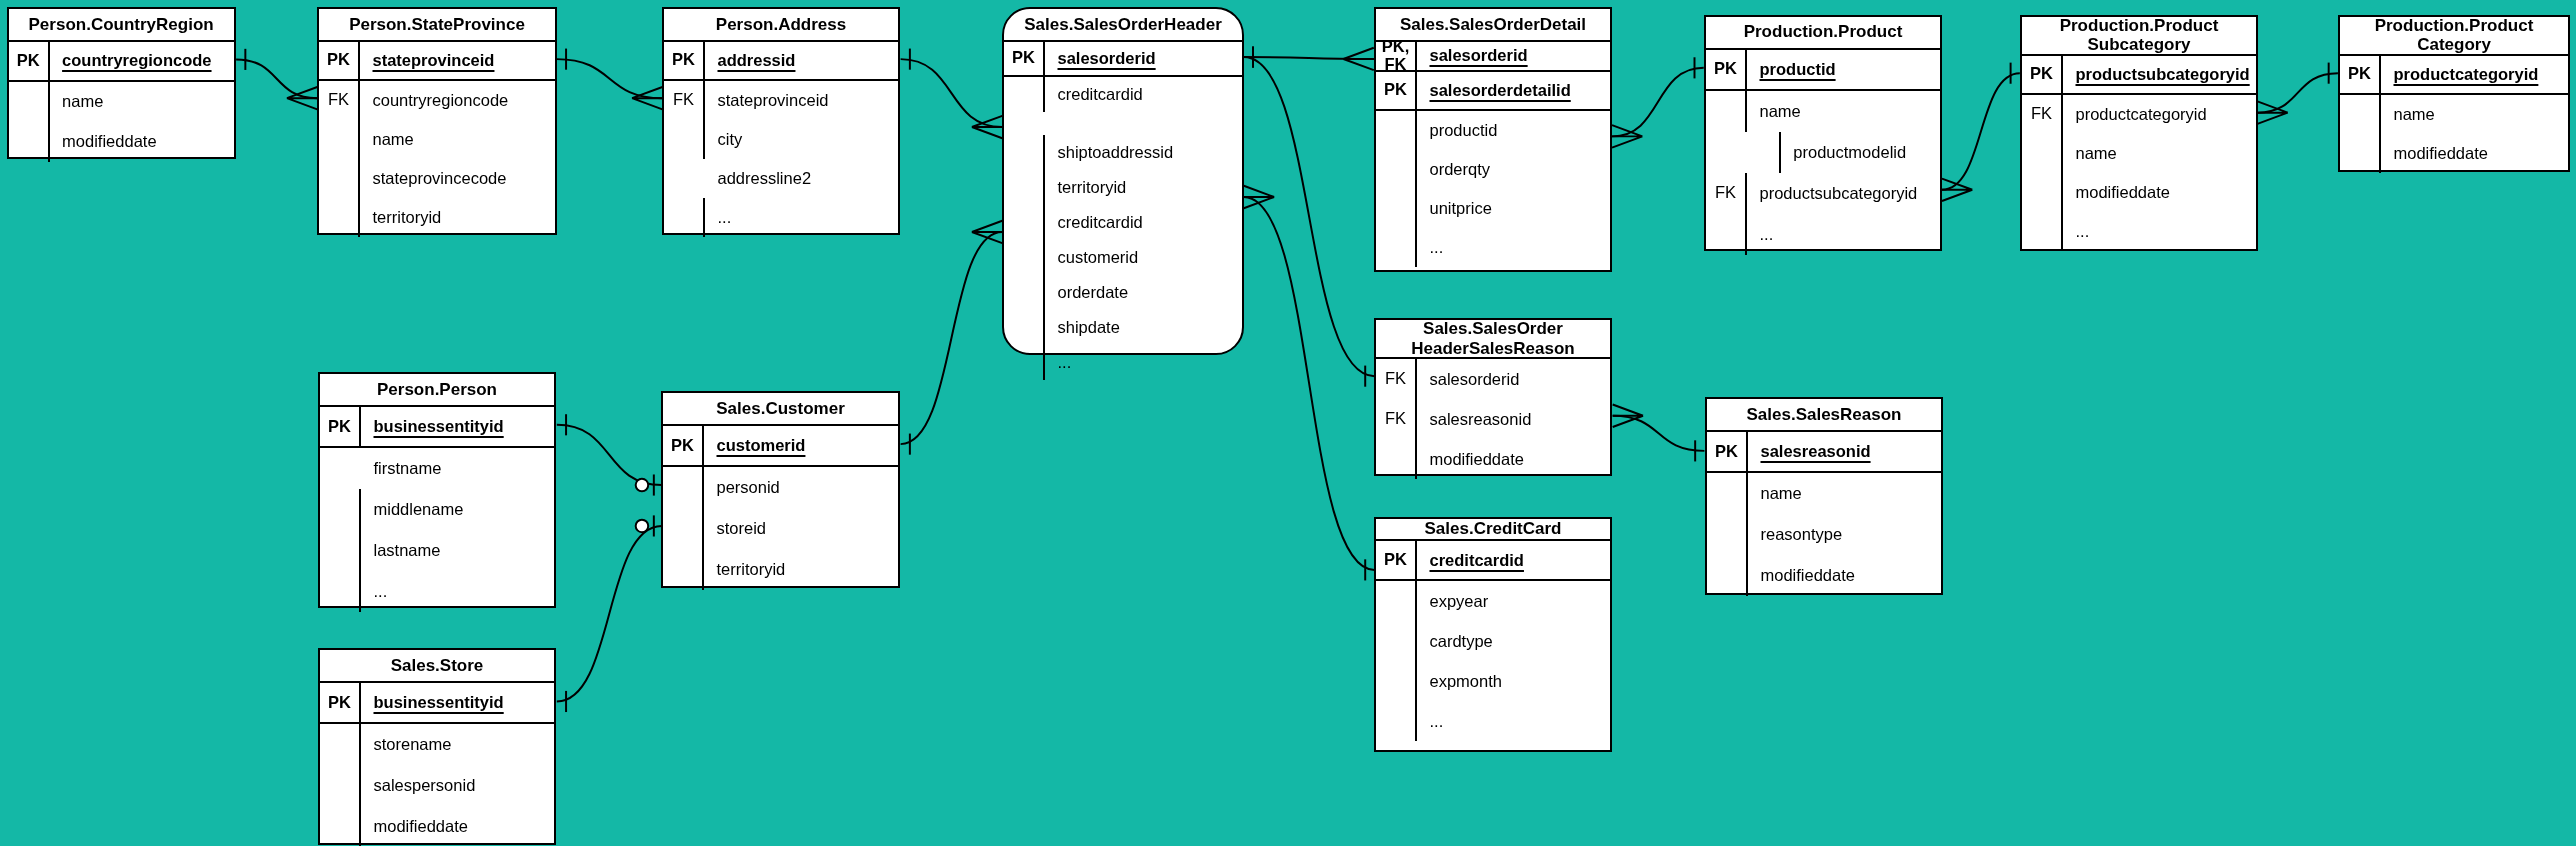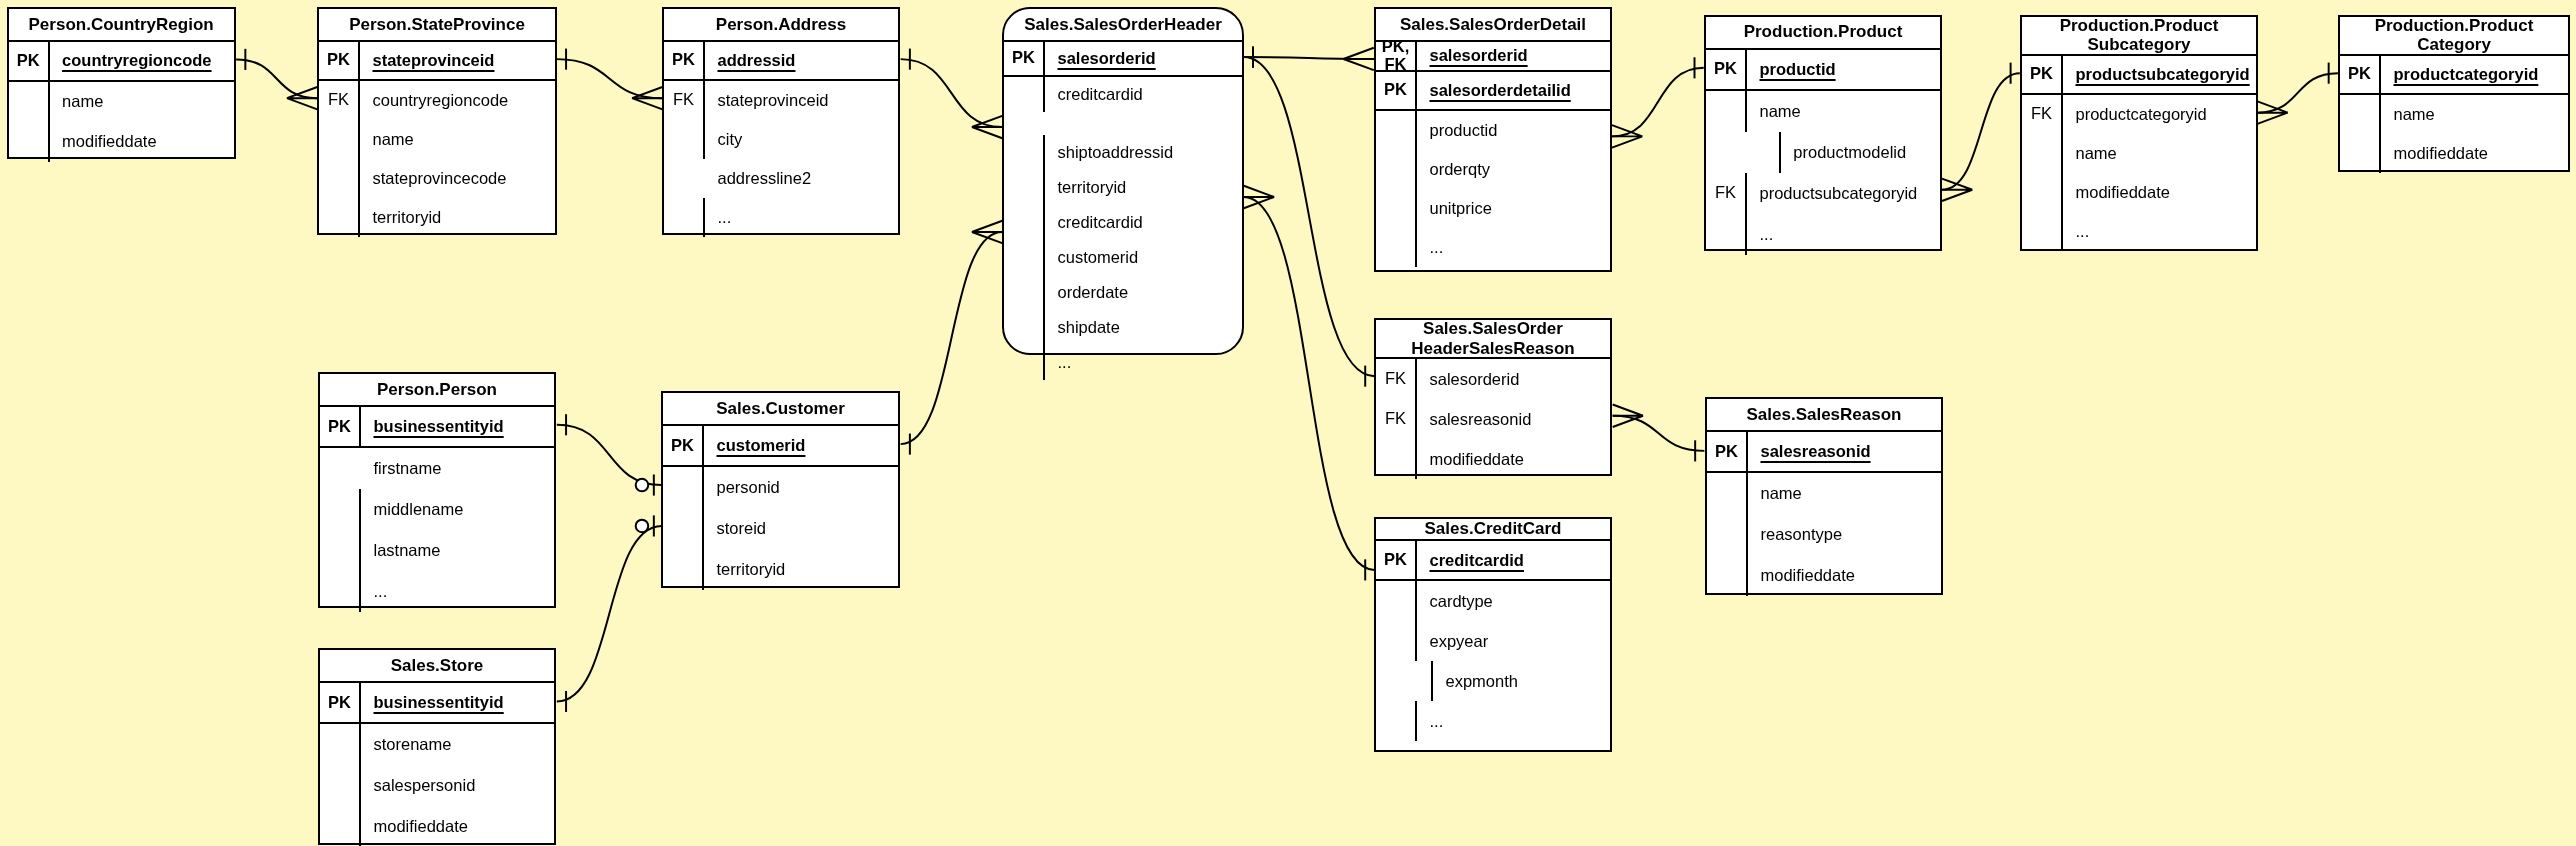--- a/index.html
+++ b/index.html
@@ -1,20 +1,20 @@
 <!DOCTYPE html>
 <html style="font-size:10.6px"><head>
 <meta charset="utf-8">
 <style>
   html, body { margin: 0; padding: 0; background: #ffffff; }
   #canvas {
     position: relative;
     width: 2576px;
     height: 846px;
-    background: #fef9c3;
+    background: #14b8a6;
     font-family: "Liberation Sans", "DejaVu Sans", sans-serif;
     color: #000000;
     overflow: hidden;
   }
   #edge-layer {
     position: absolute;
     left: 0; top: 0;
     width: 2576px; height: 846px;
     z-index: 1;
   }
@@ -503,27 +503,27 @@
         <span>Sales.CreditCard</span>
       </div>
       <div class="er-row has-divider" style="height: 40px;">
         <div class="er-key pk">
           <span>PK</span>
         </div>
         <div class="er-field pk">creditcardid</div>
       </div>
       <div class="er-row" style="height: 40px;">
         <div class="er-key"></div>
+        <div class="er-field">expyear</div>
+      </div>
+      <div class="er-row" style="height: 40px;">
+        <div class="er-key"></div>
         <div class="er-field">cardtype</div>
       </div>
       <div class="er-row" style="height: 40px;">
-        <div class="er-key"></div>
-        <div class="er-field">expyear</div>
-      </div>
-      <div class="er-row" style="height: 40px; padding-left: 16px;">
         <div class="er-key"></div>
         <div class="er-field">expmonth</div>
       </div>
       <div class="er-row" style="height: 40px;">
         <div class="er-key"></div>
         <div class="er-field">...</div>
       </div>
     </div>
   </div>
 

